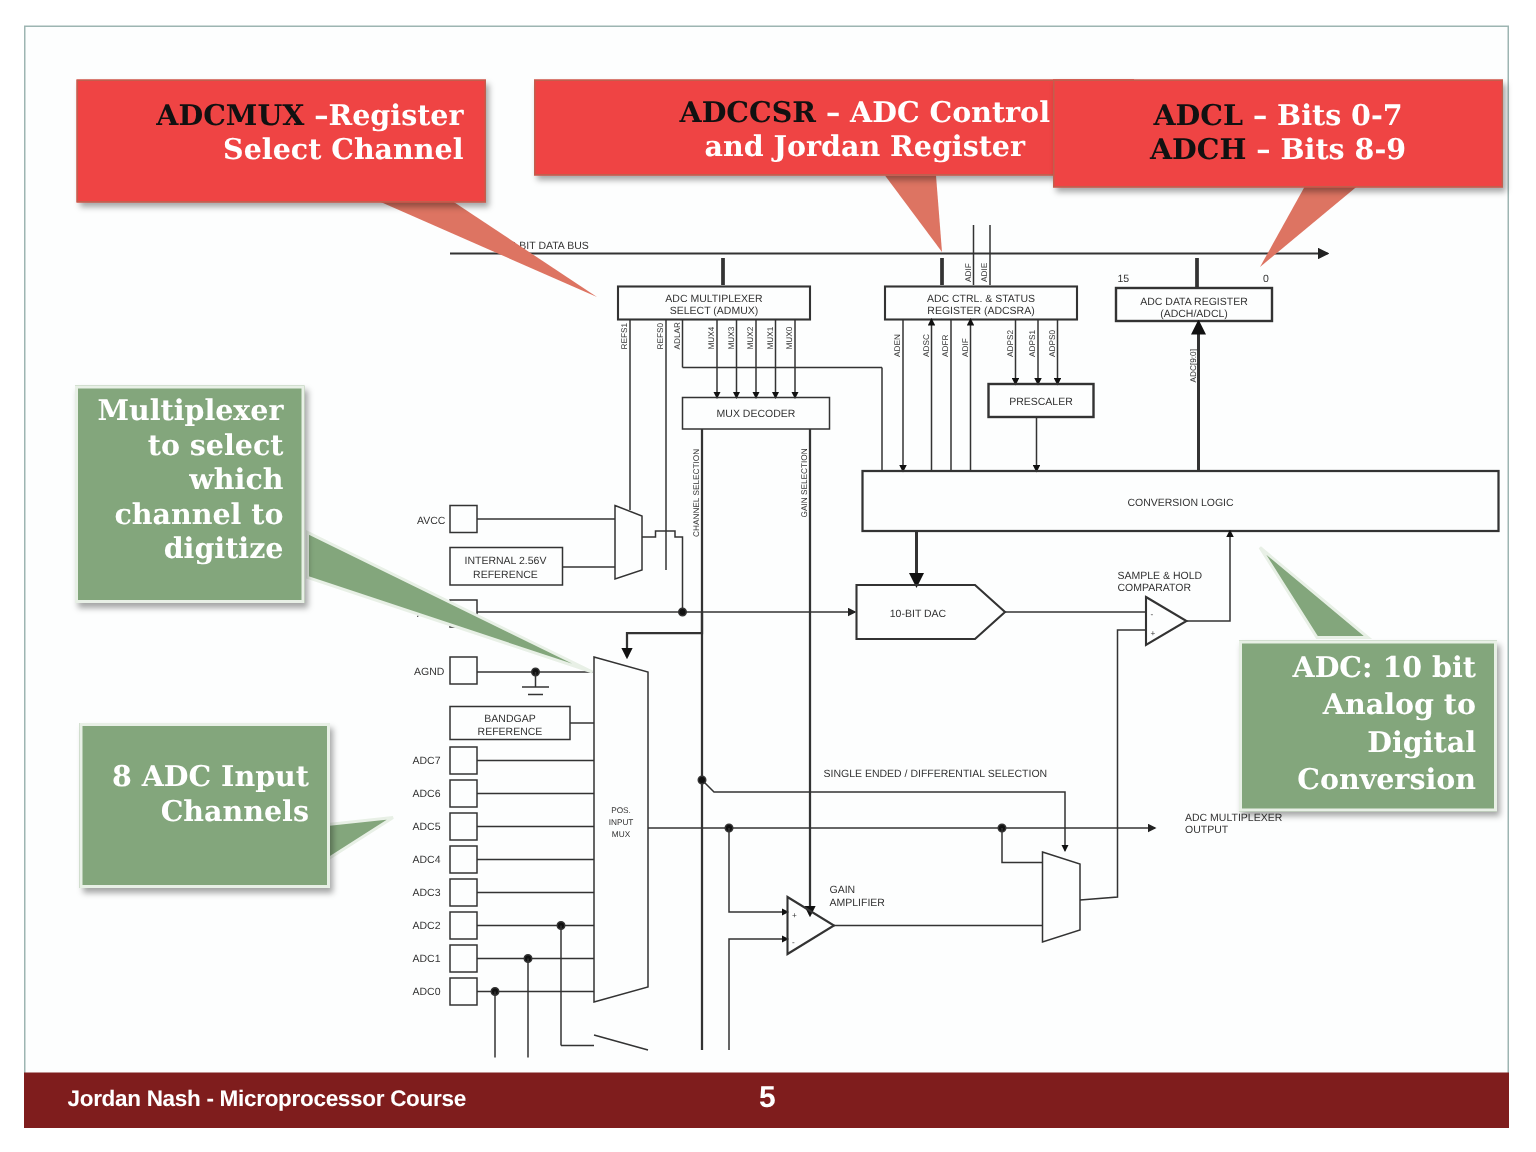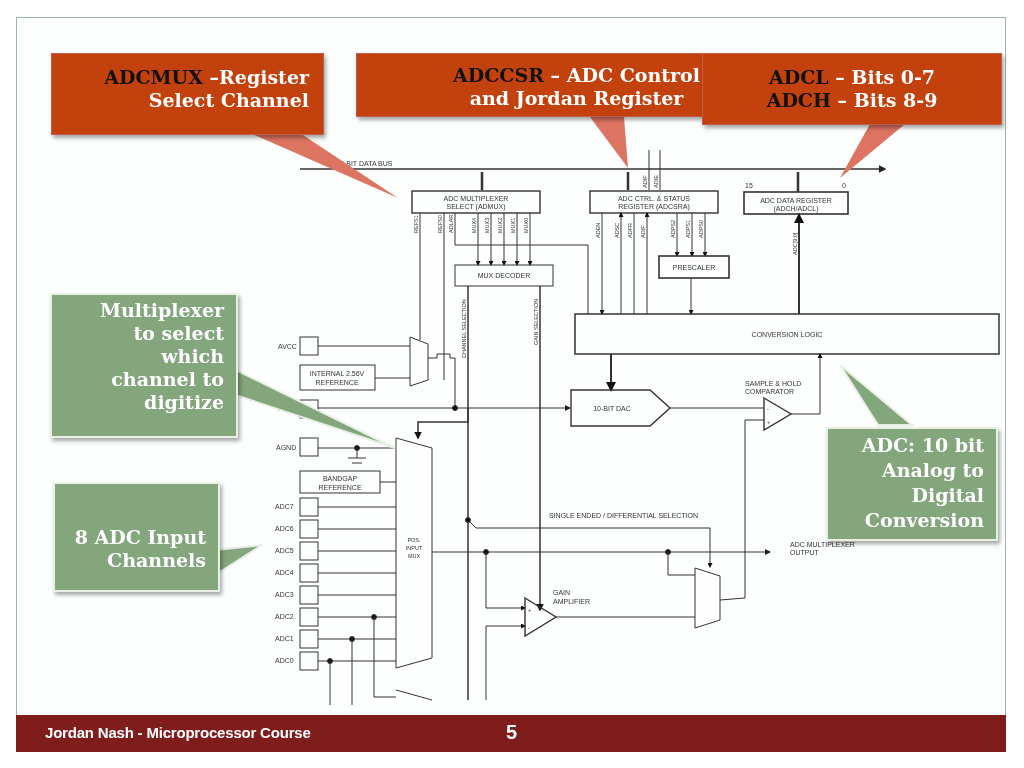--- a/index.html
+++ b/index.html
@@ -5,21 +5,21 @@
     html, body { margin:0; padding:0; }
     body { width:1024px; height:768px; background:#ffffff; position:relative; overflow:hidden; font-family:"Liberation Sans", sans-serif; }
     #slide { position:absolute; left:16px; top:17px; width:990px; height:735px; background:#fdfefe; border:1px solid #9db5b2; box-sizing:border-box; }
     #footer { position:absolute; left:16px; top:715px; width:990px; height:37px; background:#7f1d1d; }
     #footer .author { position:absolute; left:29px; top:9px; color:#fff; font-family:"Liberation Sans", sans-serif; font-weight:bold; font-size:15px; letter-spacing:-0.2px; }
     #footer .page { position:absolute; left:490px; top:6px; color:#fff; font-family:"Liberation Sans", sans-serif; font-weight:bold; font-size:20px; }
     svg#diagram { position:absolute; left:0; top:0; }
     .dtxt { font-family:"Liberation Sans", sans-serif; font-size:7px; fill:#333; }
     .dtxt-s { font-family:"Liberation Sans", sans-serif; font-size:5.5px; fill:#333; }
     .callout { position:absolute; font-family:"DejaVu Serif", serif; font-weight:bold; color:#fff; box-sizing:border-box; }
-    .callout.red { background:#c2410c; border:1px solid #c25e4d; box-shadow:2px 3px 4px rgba(0,0,0,0.35); text-align:center; font-size:19px; line-height:23px; padding-top:12px; }
+    .callout.red { background:#ef4444; border:1px solid #c25e4d; box-shadow:2px 3px 4px rgba(0,0,0,0.35); text-align:center; font-size:19px; line-height:23px; padding-top:12px; }
     .callout.green { background:#83a67c; border:2px solid #e8f0e6; box-shadow:2px 3px 4px rgba(0,0,0,0.35); text-align:right; font-size:19px; line-height:23px; padding:4px 12px 0 4px; }
     .callout .dark { color:#111; }
   </style>
 </head>
 <body>
 
 <div id="slide"></div>
 
 <svg id="diagram" width="1024" height="768">
   <defs>
@@ -226,28 +226,28 @@
 </div>
 <div class="callout red" style="left:356px;top:53px;width:400px;height:64px;padding-top:10px;padding-left:41px;">
   <span class="dark">ADCCSR</span><span> – ADC Control</span><br>
   <span>and Jordan Register</span>
 </div>
 <div class="callout red" style="left:702px;top:53px;width:300px;height:72px;">
   <span class="dark">ADCL</span><span> – Bits 0-7</span><br>
   <span class="dark">ADCH</span><span> – Bits 8-9</span>
 </div>
 
-<div class="callout green" style="left:50px;top:257px;width:188px;height:145px;margin-top:36px;">
+<div class="callout green" style="left:50px;top:257px;width:153px;height:145px;">
   <div>Multiplexer</div>
   <div>to select</div>
   <div>which</div>
   <div>channel to</div>
   <div>digitize</div>
 </div>
-<div class="callout green" style="left:53px;top:482px;width:167px;height:110px;padding-top:42px;">
+<div class="callout green" style="left:53px;top:482px;width:167px;height:110px;padding-top:23px;">
   <div>8 ADC Input</div>
   <div>Channels</div>
 </div>
 <div class="callout green" style="left:826px;top:417px;width:172px;height:114px;padding-top:4px;font-size:19px;line-height:25px;margin-top:10px;">
   <div>ADC: 10 bit</div>
   <div>Analog to</div>
   <div>Digital</div>
   <div>Conversion</div>
 </div>
 

